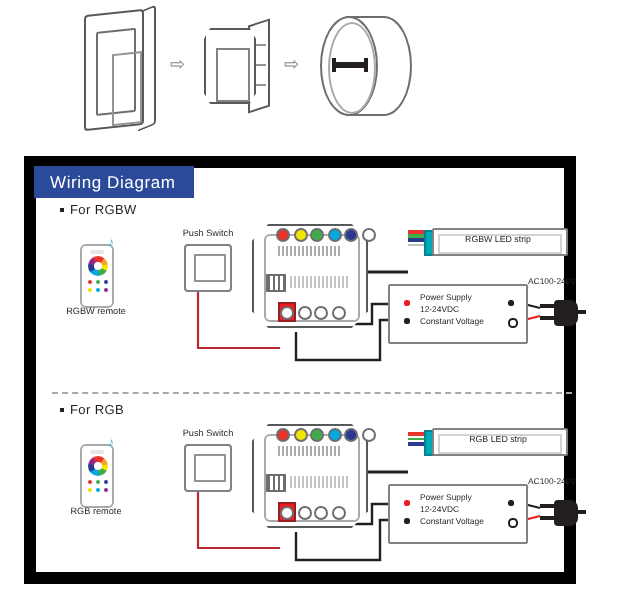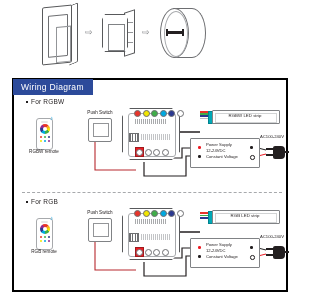--- a/index.html
+++ b/index.html
@@ -85,21 +85,21 @@
   }
   .wb-bar:before,.wb-bar:after{
     content:"";position:absolute;top:-2px;width:2px;height:7px;background:#231f20;
   }
   .wb-bar:before{left:0;}
   .wb-bar:after{right:0;}
 
   
   #wiring-panel{
     position:absolute;left:12px;top:78px;width:276px;height:214px;
-    border:2px solid #000000;background:#fff;box-sizing:border-box;
+    border:6px solid #000000;background:#fff;box-sizing:border-box;
   }
   #wiring-tab{
     position:absolute;left:-1px;top:-1px;
     background:#2c4a9a;color:#ffffff;
     font-size:8.5px;letter-spacing:.3px;
     padding:3px 9px 3px 8px;
   }
 
   .section{position:absolute;left:0;width:276px;}
   #section-rgbw{top:16px;height:98px;}

